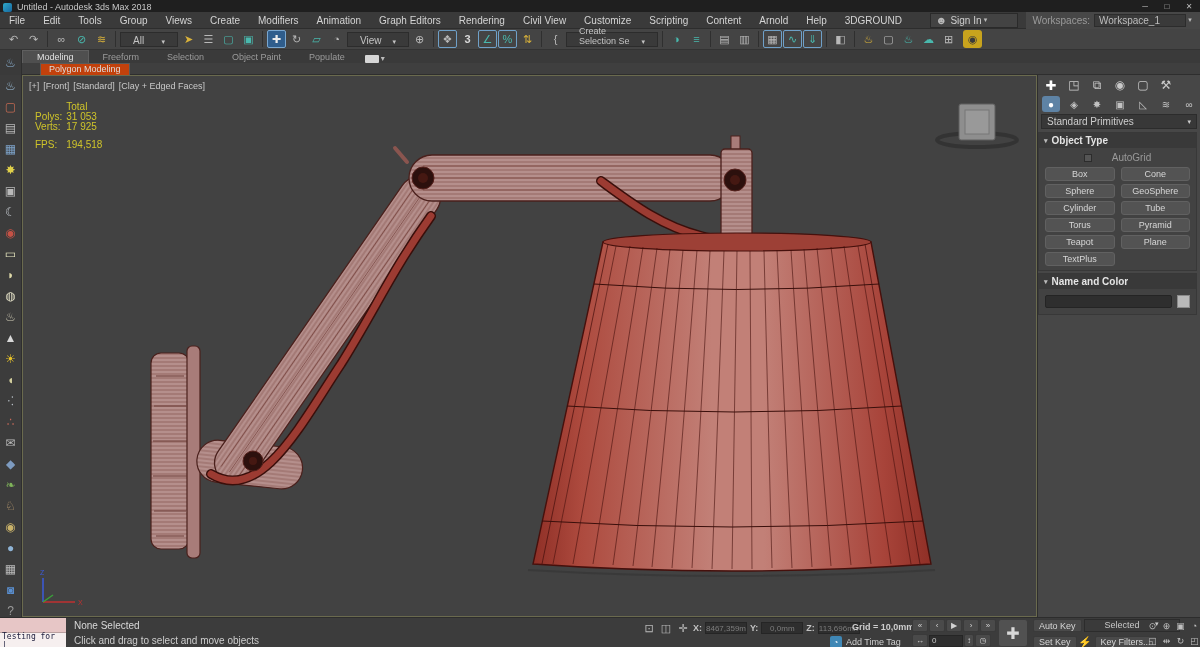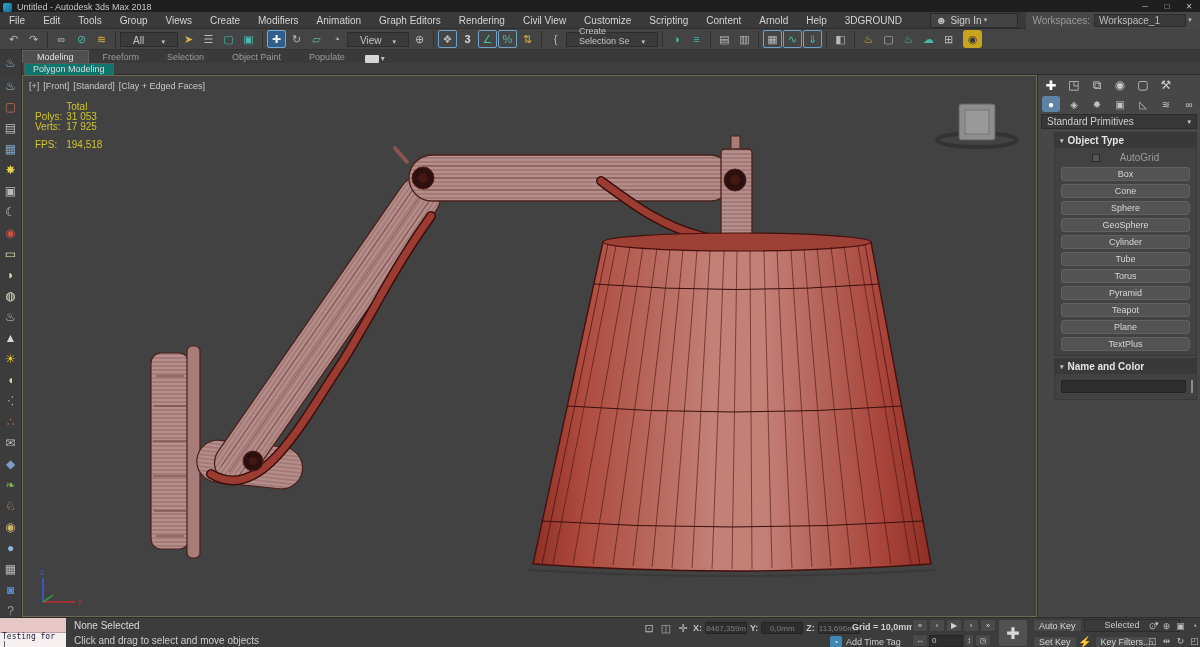--- a/index.html
+++ b/index.html
@@ -28,21 +28,21 @@
   .dd{display:flex;align-items:flex-end;justify-content:space-between;background:#3a3a3a;border:1px solid #2c2c2c;height:15px;padding:0 12px;color:#c4c4c4}
   .active-tool{background:#2f5d8c;border:1px solid #7aa7d0;color:#eaeaea;border-radius:2px}
   .framed{border:1px solid #6fa0c8;border-radius:2px}
   
   #ribbontabs{position:absolute;left:22px;top:50px;width:1178px;height:13px;background:#3a3a3a;display:flex;align-items:flex-end}
   .rtab{padding:1px 14px;font-size:9px;color:#9b9b9b;height:13px;display:flex;align-items:center}
   .rtab.active{background:#4f4f4f;color:#e2e2e2;border:1px solid #5f5f5f;border-bottom:none}
   #ribbonmore{margin-left:6px;display:flex;align-items:center;color:#bbb;font-size:8px;gap:2px}
   #ribbonmore .chip{width:14px;height:8px;background:#d6d6d6;border-radius:1px}
   #ribbonpanelrow{position:absolute;left:22px;top:63px;width:1178px;height:12px;background:#3f3f3f;display:flex;align-items:center;border-bottom:1px solid #2e2e2e}
-  #polytab{background:#0f766e;border:1px solid #5a5a5a;border-bottom:none;height:12px;display:flex;align-items:center;padding:0 8px;font-size:9px;color:#ddd;margin-left:2px}
+  #polytab{background:#c2410c;border:1px solid #5a5a5a;border-bottom:none;height:12px;display:flex;align-items:center;padding:0 8px;font-size:9px;color:#ddd;margin-left:18px}
   #ribbonteapot{position:absolute;left:0;top:50px;width:22px;height:25px;background:#3a3a3a;display:flex;align-items:center;justify-content:center;color:#8fb6d8;font-size:12px;border-right:1px solid #2e2e2e}
   
   #leftrail{position:absolute;left:0;top:75px;width:22px;height:542px;background:#3c3c3c;display:flex;flex-direction:column;align-items:center;border-right:1px solid #2e2e2e;overflow:hidden}
   #leftrail .icon{width:22px;height:21px;font-size:12px}
   
   #viewport{position:absolute;left:22px;top:75px;width:1015px;height:542px;background:#424242;border:1px solid #6a6a4e}
   #vplabel{position:absolute;left:6px;top:5px;font-size:9px;color:#c9c9c9;display:flex;gap:4px}
   #vplabel span{cursor:default}
   #stats{position:absolute;left:10px;top:26px;font-size:9px;color:#cfc42a;line-height:10px}
   #stats table{border-collapse:collapse}
@@ -50,26 +50,26 @@
   #viewcube{position:absolute;right:14px;top:18px;width:90px;height:60px}
   #axis{position:absolute;left:8px;bottom:10px;width:70px;height:40px}
   
   #cpanel{position:absolute;left:1037px;top:75px;width:163px;height:542px;background:#474747;border-left:1px solid #2e2e2e;display:flex;flex-direction:column}
   #cp-tabs{display:flex;align-items:center;height:20px;padding:0 4px;gap:5px}
   #cp-tabs .icon{font-size:12px;color:#c9c9c9}
   #cp-cats{display:flex;align-items:center;height:18px;padding:0 4px;gap:5px}
   #cp-cats .icon{font-size:10px;color:#c2c2c2}
   .cp-active{background:#5e83a5;border-radius:3px;color:#fff !important}
   #cp-dd{margin:1px 3px;height:15px;background:#383838;border:1px solid #2c2c2c;display:flex;align-items:center;justify-content:space-between;padding:0 5px;color:#cdcdcd}
-  .rollout{margin:2px 3px 0 16px;background:#424242;border:1px solid #383838}
+  .rollout{margin:2px 3px 0 0;background:#424242;border:1px solid #383838}
   .rollhead{height:15px;background:#393939;display:flex;align-items:center;padding:0 5px;font-weight:bold;color:#e4e4e4;gap:4px}
   .rollbody{padding:4px 6px}
   #autogrid{display:flex;align-items:center;justify-content:center;gap:20px;color:#9a9a9a;margin-bottom:4px}
   #autogrid .cb{width:8px;height:8px;border:1px solid #2c2c2c;background:#555}
-  .btngrid{display:grid;grid-template-columns:1fr;gap:3px 6px}
+  .btngrid{display:grid;grid-template-columns:1fr 1fr;gap:3px 6px}
   .objbtn{height:14px;background:#535353;border:1px solid #616161;border-radius:3px;display:flex;align-items:center;justify-content:center;color:#d6d6d6;font-size:9px;cursor:default}
   #namerow{display:flex;align-items:center;gap:5px;padding:6px 6px}
   #namefield{flex:1;height:13px;background:#2e2e2e;border:1px solid #242424;border-radius:2px;color:#ddd;font-size:9px;padding:0 3px}
   #swatch{width:13px;height:13px;background:#b9b9b9;border:1px solid #8a8a8a}
   
   #statusbar{position:absolute;left:0;top:617px;width:1200px;height:30px;background:#3c3c3c;border-top:1px solid #2d2d2d}
   #listener1{position:absolute;left:0;top:0;width:66px;height:15px;background:#e7c6c6;border-bottom:1px solid #b9a0a0}
   #listener2{position:absolute;left:0;top:15px;width:66px;height:15px;background:#f6efef;color:#1a1a3a;font-family:"DejaVu Sans Mono",monospace;font-size:8px;display:flex;align-items:center;padding:0 2px}
   #selstatus{position:absolute;left:74px;top:2px;font-size:10px;color:#d8d8d8}
   #prompt{position:absolute;left:74px;top:17px;font-size:10px;color:#cdcdcd}

